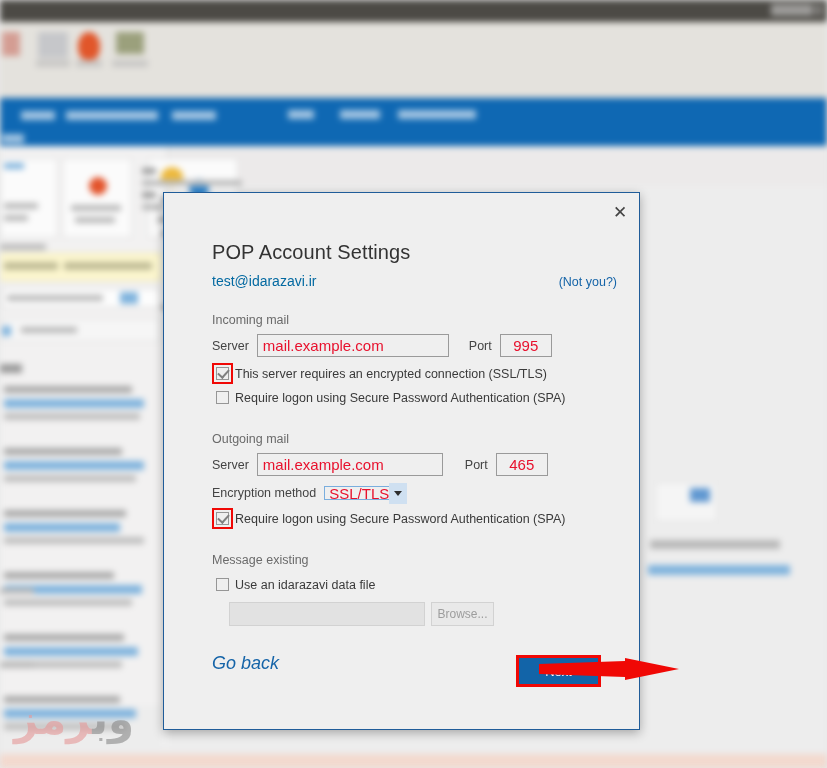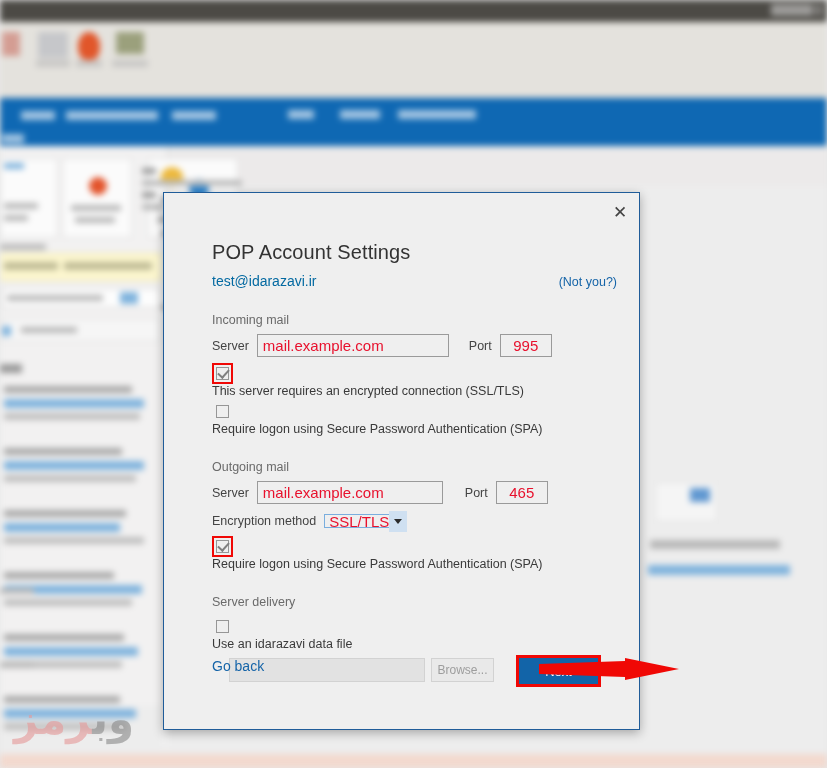--- a/index.html
+++ b/index.html
@@ -179,21 +179,21 @@
     font-size: 15px;
     padding: 2px 5px;
     outline: none;
     height: 23px;
   }
   #incoming-server { width: 192px; }
   #outgoing-server { width: 186px; }
   #incoming-port { width: 52px; text-align: center; font-size: 15px; }
   #outgoing-port { width: 52px; text-align: center; font-size: 15px; }
 
-  .cb-row { display: flex; margin-bottom: 3px; flex-direction: column; }
+  .cb-row { display: flex; align-items: center; margin-bottom: 3px; }
   .cb-wrap {
     width: 21px; height: 21px;
     display: flex; align-items: center; justify-content: center;
     margin-right: 2px;
     flex: 0 0 auto;
   }
   .cb-wrap.hl { border: 2px solid #f00805; }
   .cbox {
     width: 13px; height: 13px;
     background: #efefef;
@@ -262,23 +262,24 @@
     color: #9d9d9d;
     font-size: 12px;
     font-family: "Liberation Sans", sans-serif;
     cursor: default;
   }
 
   
   #go-back-link {
     position: absolute;
     left: 48px; bottom: 55px;
-    font-size: 14px;
+    font-size: 18px;
     color: #1564a8;
     cursor: pointer;
+    font-style: italic;
   }
 
   #next-button {
     position: absolute;
     right: 38px; bottom: 42px;
     width: 85px; height: 32px;
     background: #1264a8;
     border: 3px solid #f00805;
     color: #ffffff;
     font-size: 13px;
@@ -481,21 +482,21 @@
 
       <div class="cb-row">
         <span class="cb-wrap hl">
           <span class="cbox checked"></span>
         </span>
         <span class="cb-label">Require logon using Secure Password Authentication (SPA)</span>
       </div>
     </div>
 
     <div class="section">
-      <div class="section-heading">Server delivery</div>
+      <div class="section-heading">Message existing</div>
 
       <div class="cb-row">
         <span class="cb-wrap">
           <span class="cbox"></span>
         </span>
         <span class="cb-label">Use an idarazavi data file</span>
       </div>
 
       <div class="file-row">
         <input id="data-file-input" type="text" disabled="" placeholder="" style="">

